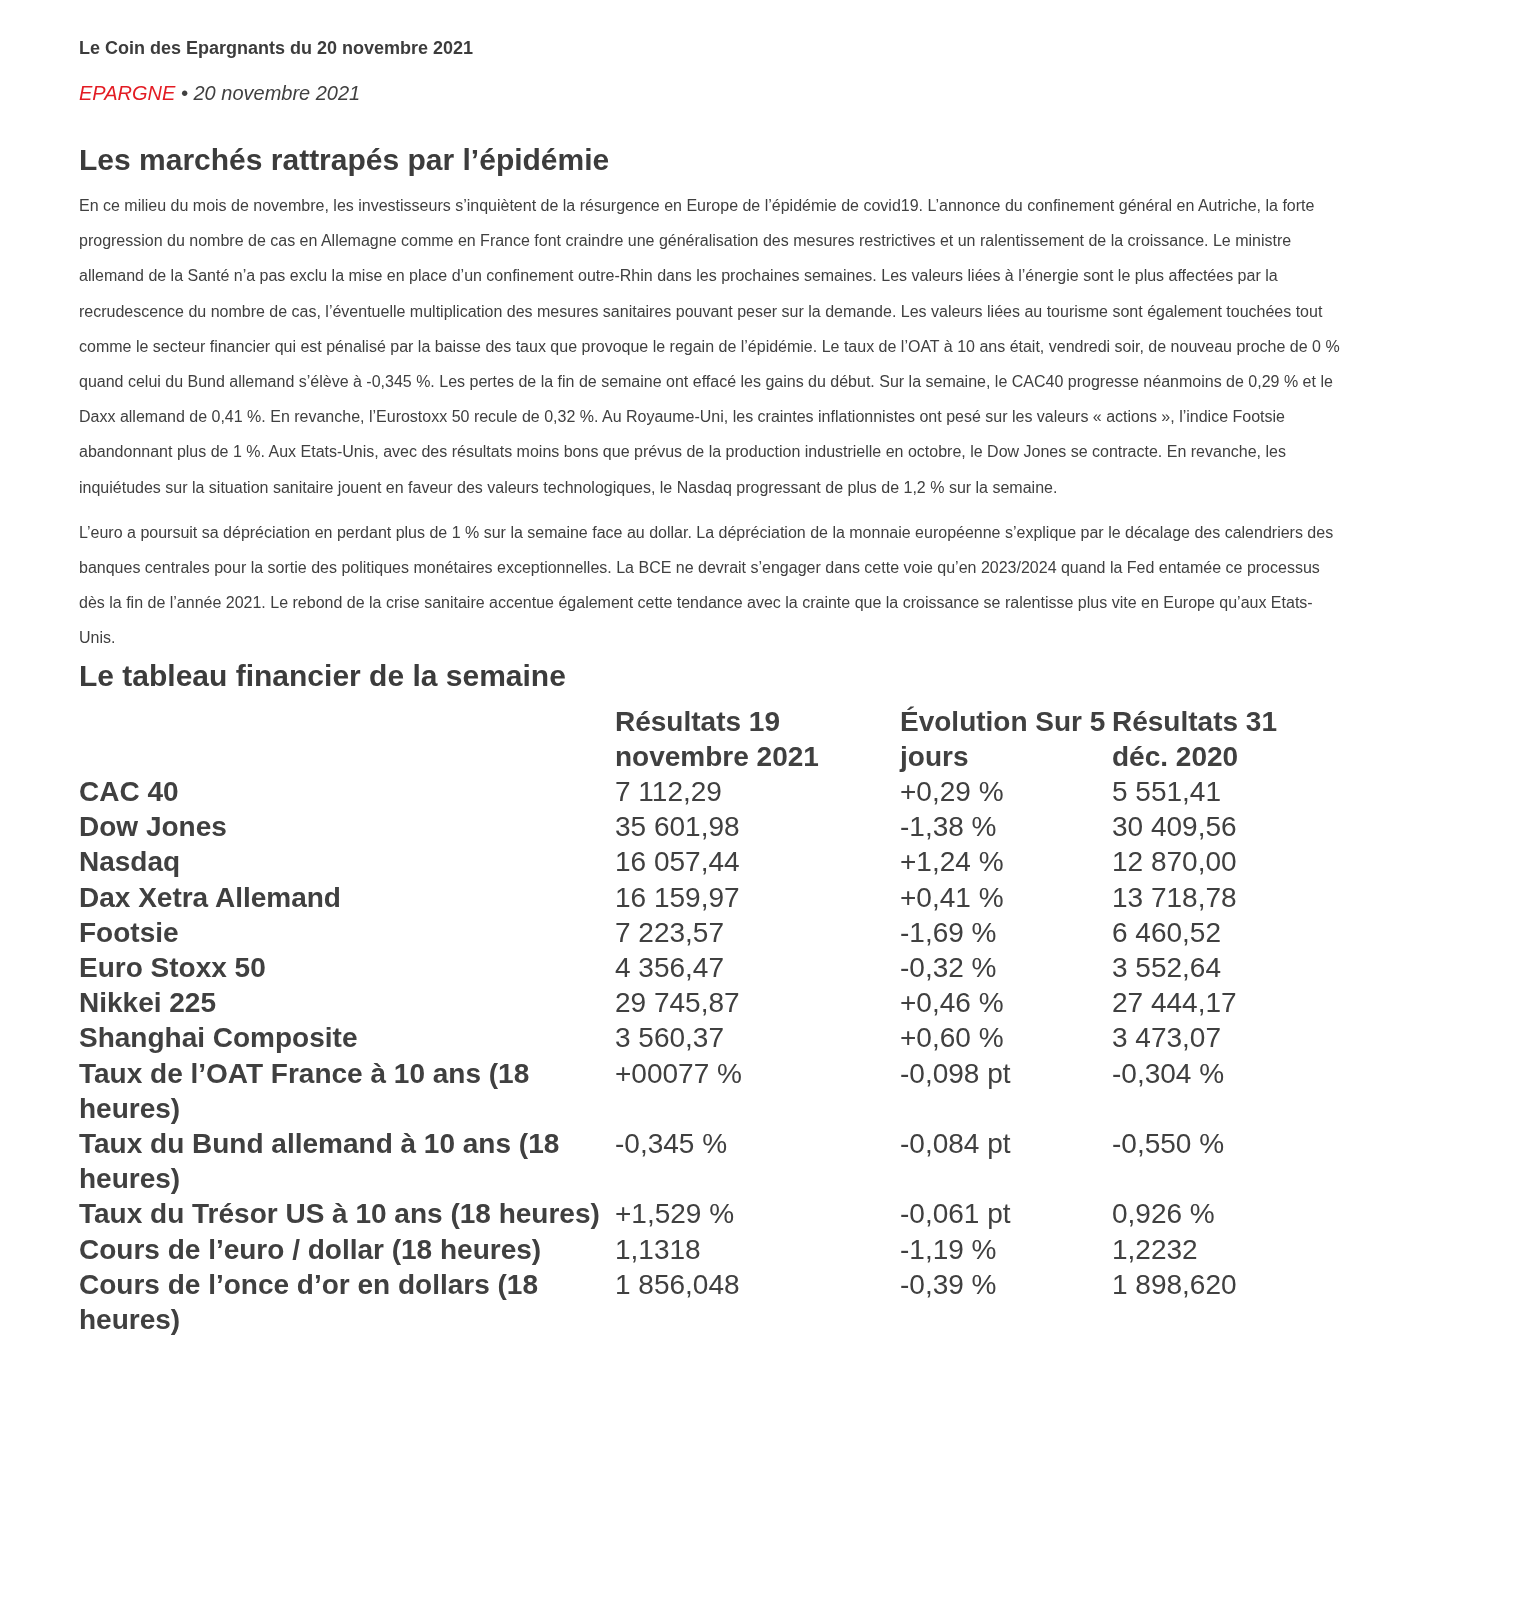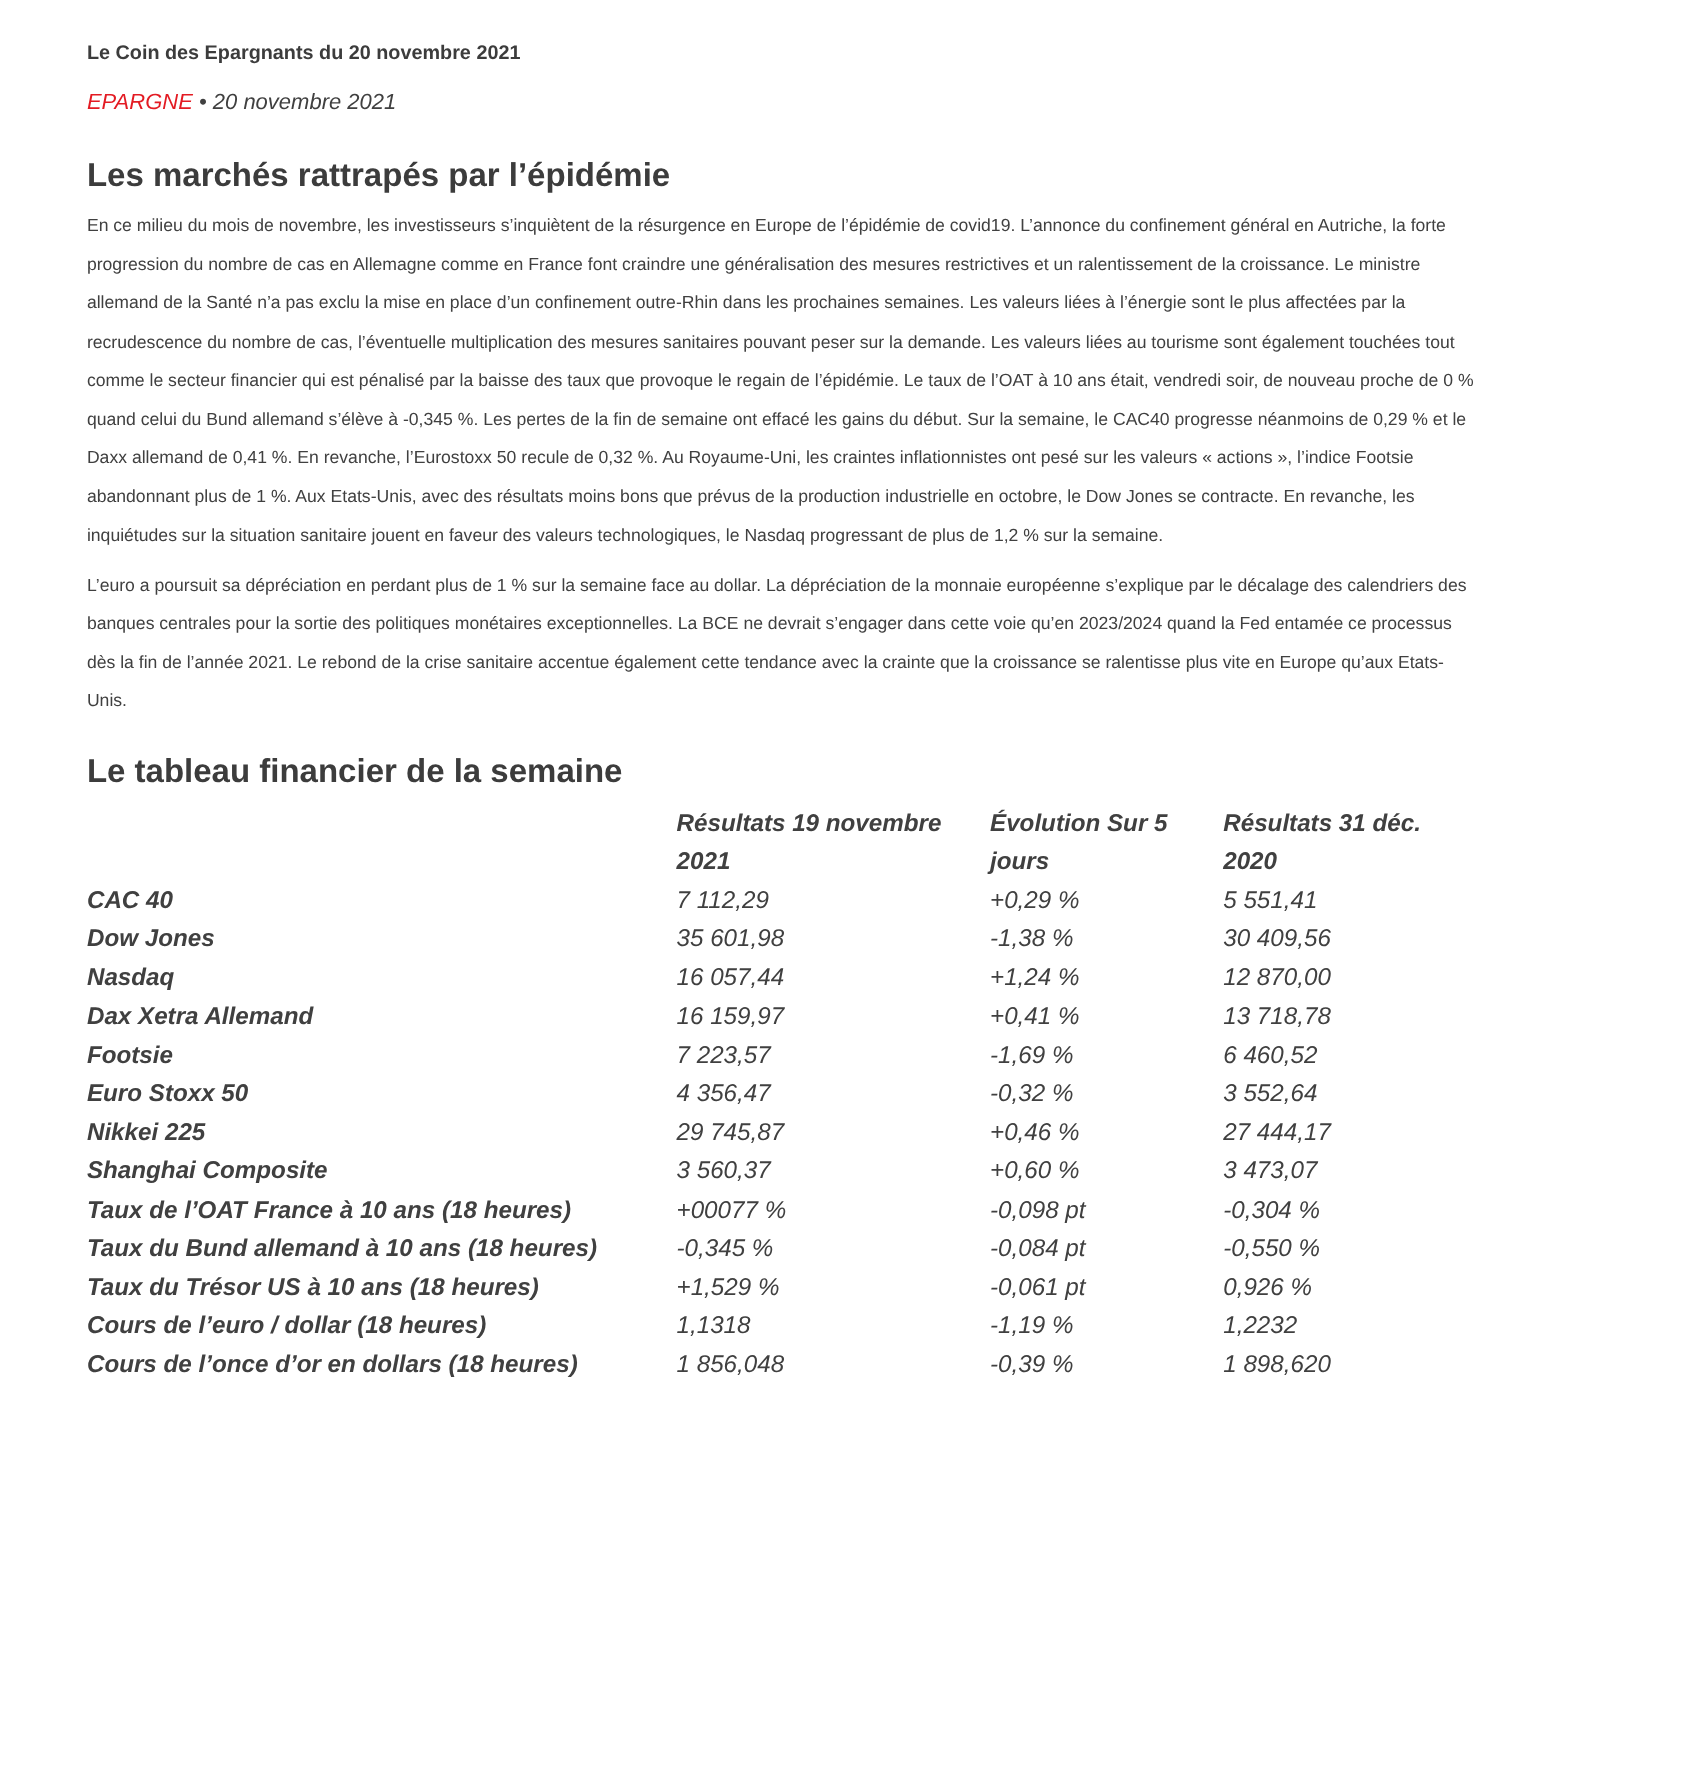--- a/index.html
+++ b/index.html
@@ -32,36 +32,35 @@
   }
   .meta .category { color: #e31b23; }
   h2 {
     font-size: 30px;
     font-weight: bold;
     color: #3c3c3c;
     margin: 0;
     line-height: 40px;
   }
   h2.section-1 { margin-top: 30px; }
-  h2.section-2 { margin-top: 26px; }
+  h2.section-2 { }
   p {
     font-size: 16px;
     line-height: 35.2px;
     margin: 0;
     color: #404040;
   }
   p.para-1 { margin-top: 8px; width: 1275px; }
   p.para-2 { margin-top: 10px; width: 1265px; }
 
   table.fin {
     border-collapse: collapse;
     margin-top: 8px;
-    font-size: 22px;
+    font-size: 28px;
     color: #404040;
-    font-style: italic;
   }
   table.fin th, table.fin td {
     padding: 0;
     text-align: left;
     vertical-align: top;
     line-height: 35.2px;
   }
   table.fin th { font-weight: bold; }
   table.fin td.label { font-weight: bold; }
   .c0 { width: 536px; }

